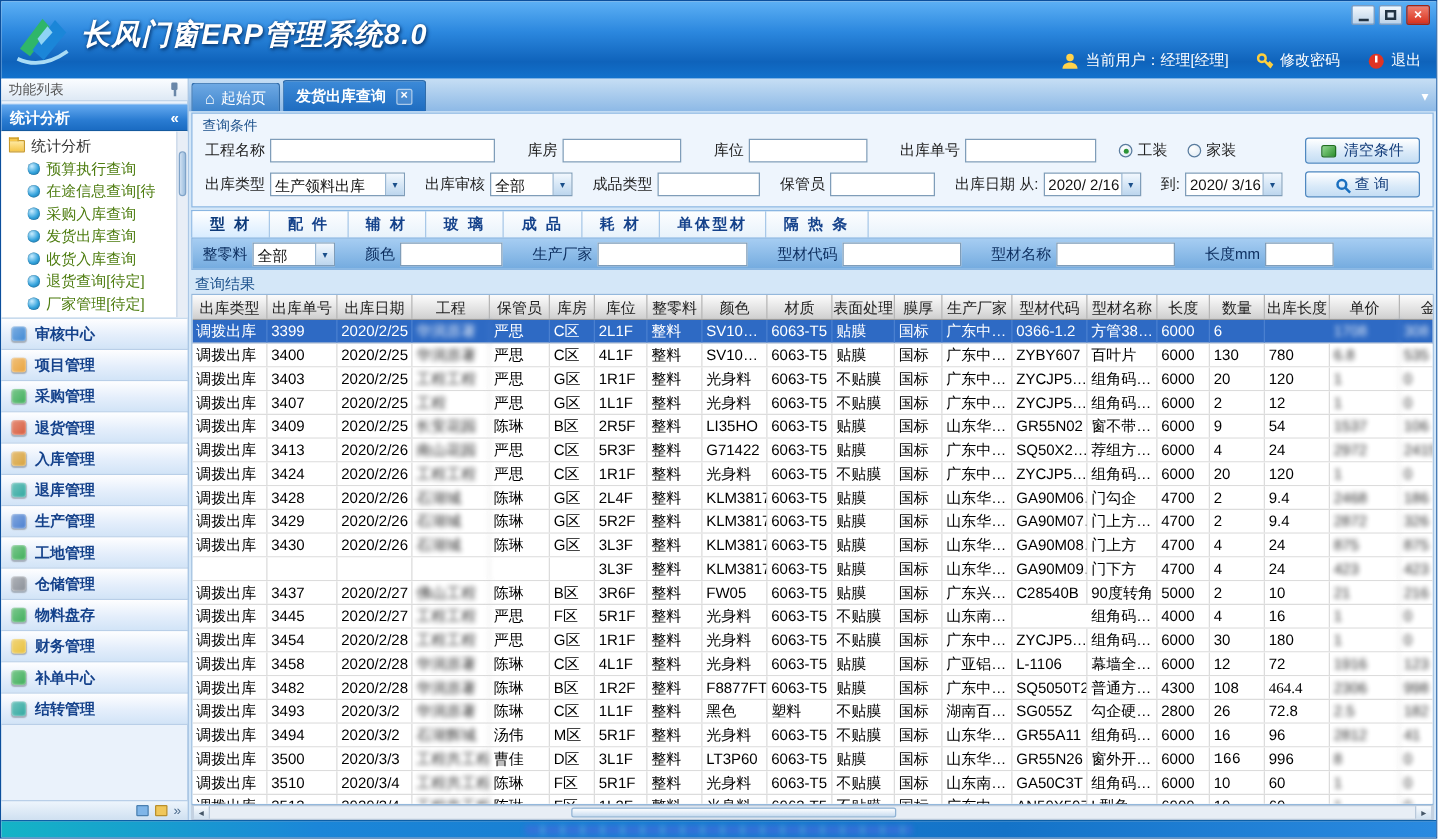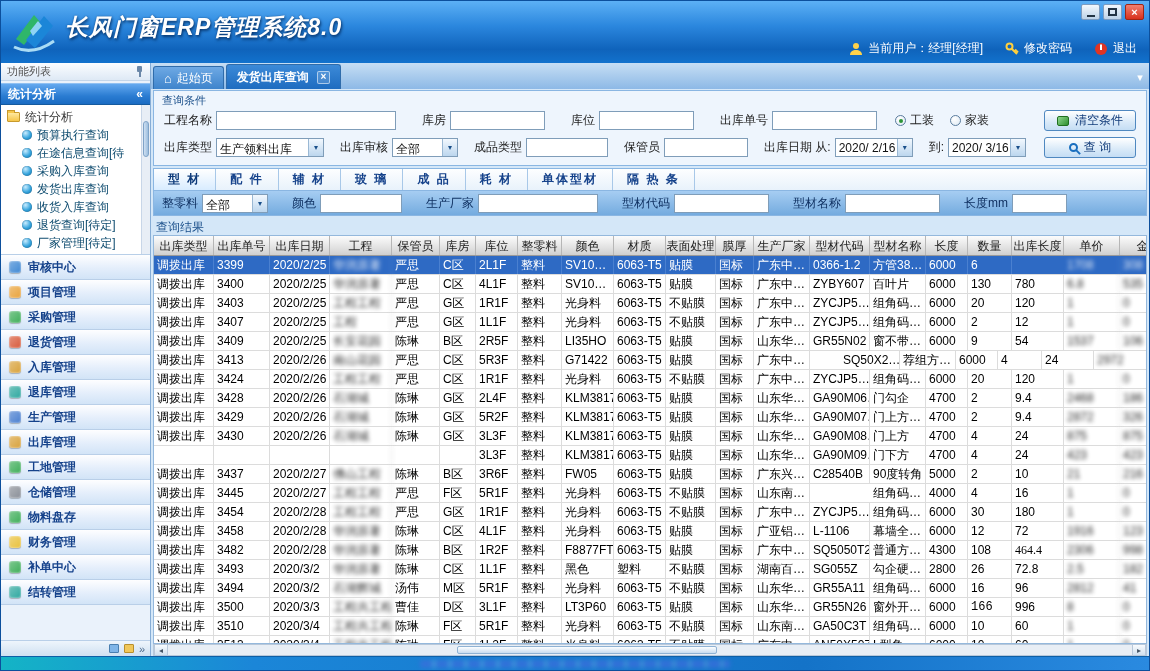--- a/index.html
+++ b/index.html
@@ -26,21 +26,21 @@
   .sidebar{position:absolute;top:62px;left:0;width:150px;bottom:14px;background:#eaf2fb;border-right:1px solid #86add6;}
   .sbcaption{height:18px;display:flex;align-items:center;justify-content:space-between;padding:0 6px;
     background:linear-gradient(180deg,#fbfdff,#dee9f5);border-bottom:1px solid #c3d6ea;font-size:11px;color:#555;}
   .pin{width:9px;height:11px;position:relative;display:inline-block;}
   .pin::before{content:'';position:absolute;left:2px;top:0;width:5px;height:6px;background:#6a87a8;border-radius:1px;}
   .pin::after{content:'';position:absolute;left:4px;top:6px;width:1.5px;height:5px;background:#6a87a8;}
   .sbgroup{height:22px;margin-top:2px;display:flex;align-items:center;justify-content:space-between;padding:0 7px;
     background:linear-gradient(180deg,#64a9ef,#2a7cd2 60%,#1a6bc2);color:#fff;font-size:12px;font-weight:bold;
     border-top:1px solid #8fc0f2;border-bottom:1px solid #155a9e;}
   .treewrap{position:relative;height:150px;background:#fff;border-bottom:1px solid #b8cfe8;overflow:hidden;padding:3px 10px 0 6px;}
-  .titem{display:flex;align-items:center;gap:5px;height:18px;font-size:12px;color:#0c4a6e;white-space:nowrap;overflow:hidden;}
+  .titem{display:flex;align-items:center;gap:5px;height:18px;font-size:12px;color:#4d7c0f;white-space:nowrap;overflow:hidden;}
   .titem.root{color:#333;}
   .tfolder{width:13px;height:10px;background:linear-gradient(180deg,#ffe9a0,#f5c64a);border:1px solid #c89a2c;border-radius:1px;position:relative;flex-shrink:0;}
   .tfolder::before{content:'';position:absolute;top:-3px;left:-1px;width:6px;height:2px;background:#f5c64a;border:1px solid #c89a2c;border-bottom:none;}
   .tchildren .titem{margin-left:15px;}
   .tdot{width:10px;height:10px;border-radius:50%;flex-shrink:0;
     background:radial-gradient(circle at 35% 30%,#c8ecff,#35a4dd 55%,#1a6fa0);box-shadow:inset 0 0 1px #0c4f78;}
   .vsb{position:absolute;right:0;top:0;bottom:0;width:9px;background:#e8eef6;border-left:1px solid #c8d6e8;}
   .vthumb{position:absolute;top:16px;left:1px;width:6px;height:36px;background:linear-gradient(90deg,#cfe0f2,#9dbede);border:1px solid #7fa3c8;border-radius:3px;}
   .mitem{height:25px;display:flex;align-items:center;gap:7px;padding:0 8px;
     background:linear-gradient(180deg,#fefeff,#e4eefb 55%,#d2e4f7);border-bottom:1px solid #b9cfe8;
@@ -239,24 +239,20 @@
           <span class="micon" style="background: linear-gradient(135deg, rgba(255, 255, 255, 0.333), transparent), rgb(216, 162, 60);"></span>
           <span>入库管理</span>
         </div>
         <div class="mitem">
           <span class="micon" style="background: linear-gradient(135deg, rgba(255, 255, 255, 0.333), transparent), rgb(47, 168, 160);"></span>
           <span>退库管理</span>
         </div>
         <div class="mitem">
           <span class="micon" style="background: linear-gradient(135deg, rgba(255, 255, 255, 0.333), transparent), rgb(74, 127, 208);"></span>
           <span>生产管理</span>
-        </div>
-        <div class="mitem">
-          <span class="micon" style="background: linear-gradient(135deg, rgba(255, 255, 255, 0.333), transparent), rgb(216, 162, 60);"></span>
-          <span>出库管理</span>
         </div>
         <div class="mitem">
           <span class="micon" style="background: linear-gradient(135deg, rgba(255, 255, 255, 0.333), transparent), rgb(63, 174, 90);"></span>
           <span>工地管理</span>
         </div>
         <div class="mitem">
           <span class="micon" style="background: linear-gradient(135deg, rgba(255, 255, 255, 0.333), transparent), rgb(138, 143, 152);"></span>
           <span>仓储管理</span>
         </div>
         <div class="mitem">
@@ -527,21 +523,21 @@
             <div class="td blur" style="width: 62px;">南山花园</div>
             <div class="td" style="width: 48px;">严思</div>
             <div class="td" style="width: 36px;">C区</div>
             <div class="td" style="width: 42px;">5R3F</div>
             <div class="td" style="width: 44px;">整料</div>
             <div class="td" style="width: 52px;">G71422</div>
             <div class="td" style="width: 52px;">6063-T5</div>
             <div class="td" style="width: 50px;">贴膜</div>
             <div class="td" style="width: 38px;">国标</div>
             <div class="td" style="width: 56px;">广东中…</div>
-            <div class="td" style="width: 60px; margin-left: 30px;">SQ50X2…</div>
+            <div class="td" style="width: 60px;">SQ50X2…</div>
             <div class="td" style="width: 56px;">荐组方…</div>
             <div class="td" style="width: 42px;">6000</div>
             <div class="td" style="width: 44px;">4</div>
             <div class="td" style="width: 52px;">24</div>
             <div class="td blur" style="width: 56px;">2972</div>
             <div class="td blur" style="width: 46px;">2415</div>
           </div>
           <div class="trow">
             <div class="td" style="width: 60px;">调拨出库</div>
             <div class="td" style="width: 56px;">3424</div>

